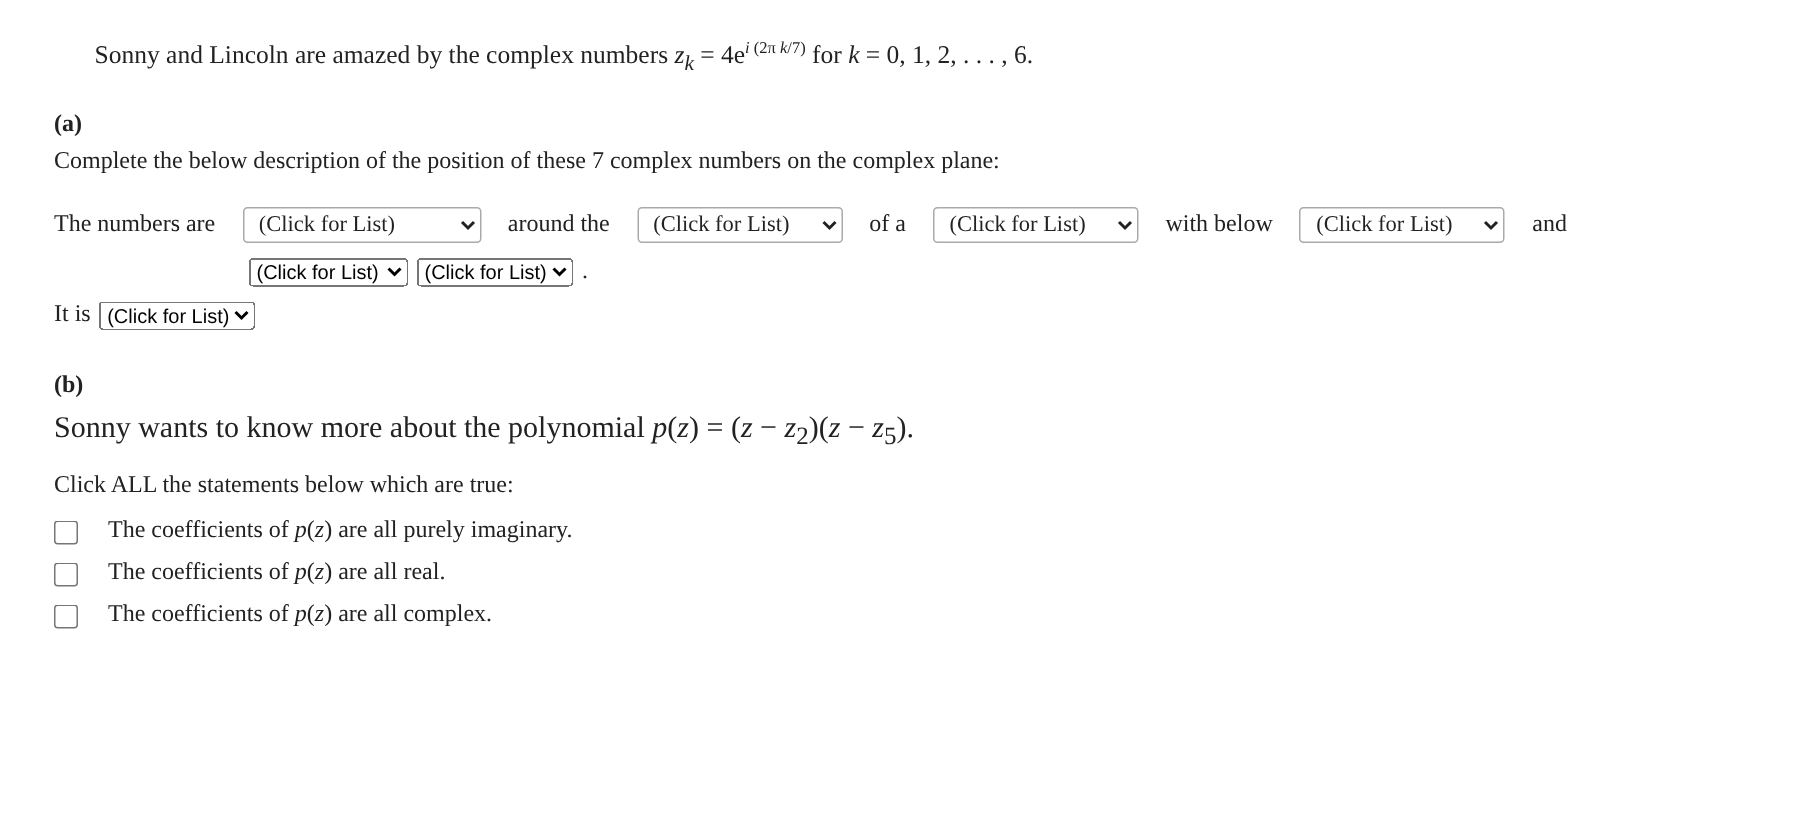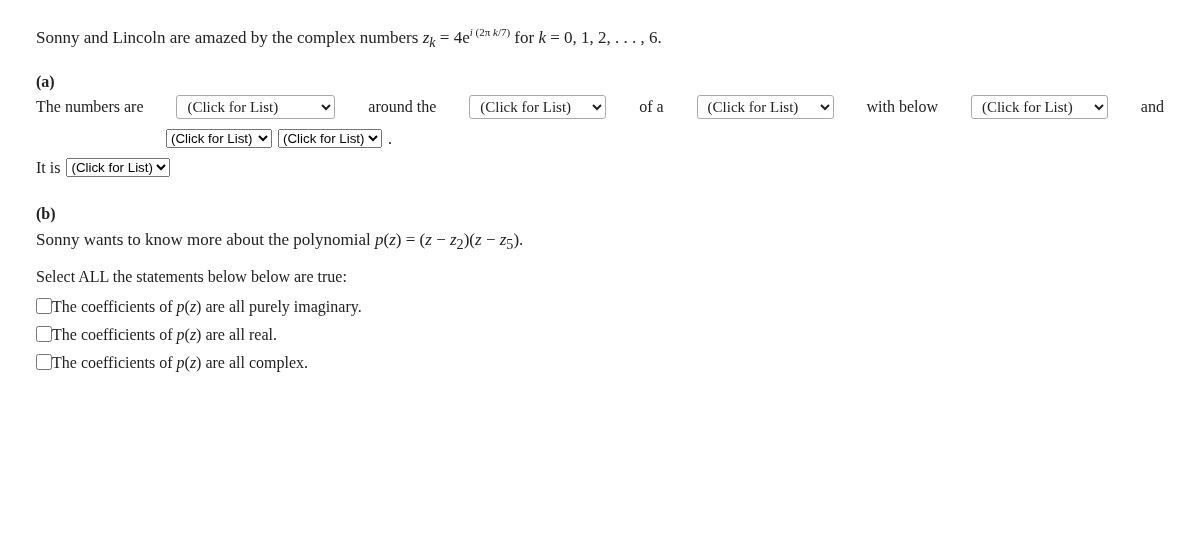--- a/index.html
+++ b/index.html
@@ -9,39 +9,39 @@
       background: #ffffff;
       color: #222222;
       padding: 24px 36px;
       width: 1200px;
       min-height: 555px;
     }
     .problem-header {
       font-size: 17px;
       margin-bottom: 20px;
       line-height: 1.5;
+      margin-left: 27px;
     }
     .section-label {
       font-weight: bold;
       font-size: 16px;
       margin-bottom: 4px;
     }
     .section-desc {
       font-size: 16px;
       margin-bottom: 18px;
       line-height: 1.5;
     }
     .fill-in-row {
       display: flex;
       align-items: center;
       flex-wrap: wrap;
-      gap: 6px;
+      gap: 18px;
       margin-bottom: 10px;
       font-size: 16px;
-      justify-content: space-between;
     }
     .fill-in-row select {
       border: 1px solid #aaa;
       border-radius: 3px;
       padding: 2px 18px 2px 6px;
       font-size: 15px;
       font-family: Georgia, serif;
       background: #fff;
       color: #222;
       appearance: auto;
@@ -62,32 +62,32 @@
       align-items: center;
       flex-wrap: wrap;
       gap: 6px;
       margin-bottom: 8px;
       font-size: 16px;
     }
     .section-b {
       margin-top: 28px;
     }
     .poly-desc {
-      font-size: 17px;
+      font-size: 20px;
       margin-bottom: 12px;
       line-height: 1.5;
     }
     .select-all-label {
       font-size: 16px;
       margin-bottom: 12px;
     }
     .checkbox-item {
       display: flex;
-      align-items: flex-start;
-      gap: 0;
+      align-items: flex-end;
+      gap: 20px;
       margin-bottom: 10px;
       font-size: 16px;
     }
     .checkbox-item input[type="checkbox"] {
       width: 16px;
       height: 16px;
       cursor: pointer;
     }
     sup {
       font-size: 11px;
@@ -95,20 +95,21 @@
   </style>
 </head>
 <body>
 
 <div class="problem-header">
   Sonny and Lincoln are amazed by the complex numbers <em>z<sub>k</sub></em> = 4e<sup><em>i</em> (2π <em>k</em>/7)</sup> for <em>k</em> = 0, 1, 2, . . . , 6.
 </div>
 
 <div>
   <div class="section-label">(a)</div>
+  <div class="section-desc">Complete the below description of the position of these 7 complex numbers on the complex plane:</div>
 
   <div class="fill-in-row">
     <span>The numbers are</span>
     <select>
       <option>(Click for List)</option>
       <option>evenly spaced</option>
       <option>equally distributed</option>
       <option>clustered</option>
     </select>
     <span>around the</span>
@@ -159,21 +160,21 @@
       <option>false</option>
     </select>
   </div>
 </div>
 
 <div class="section-b">
   <div class="section-label">(b)</div>
   <div class="poly-desc">
     Sonny wants to know more about the polynomial <em>p</em>(<em>z</em>) = (<em>z</em> − <em>z</em><sub>2</sub>)(<em>z</em> − <em>z</em><sub>5</sub>).
   </div>
-  <div class="select-all-label">Select ALL the statements below below are true:</div>
+  <div class="select-all-label">Click ALL the statements below which are true:</div>
 
   <div class="checkbox-item">
     <input type="checkbox" id="cb1" style="">
     <label for="cb1">
       The coefficients of <em>p</em>(<em>z</em>) are all purely imaginary.
     </label>
   </div>
 
   <div class="checkbox-item">
     <input type="checkbox" id="cb3" style="">

